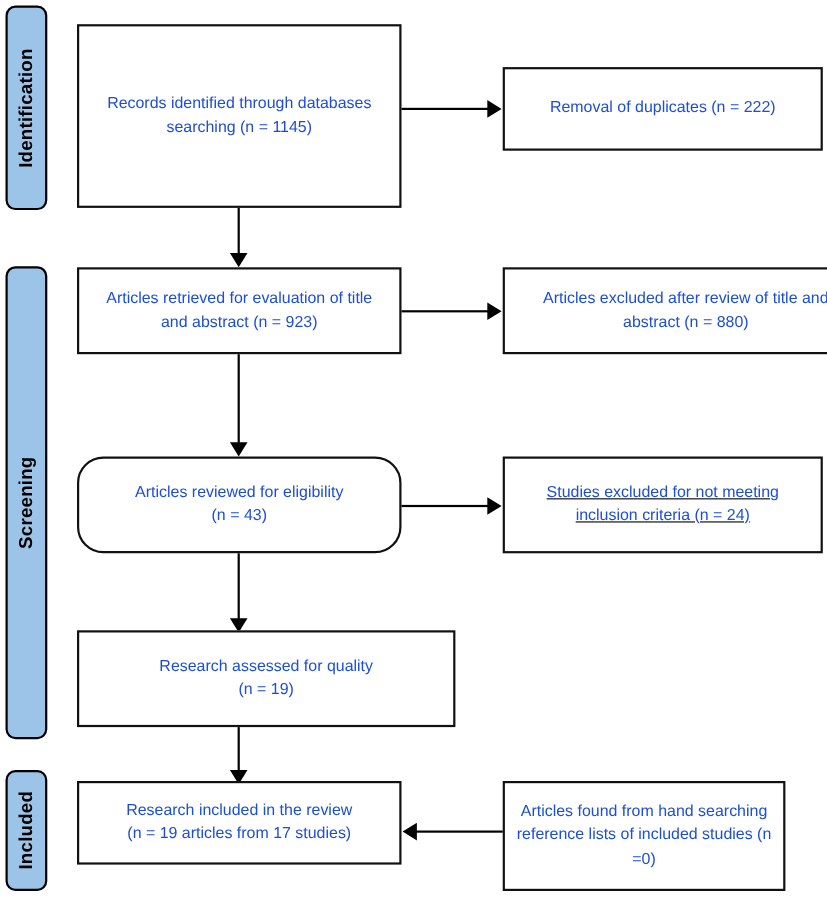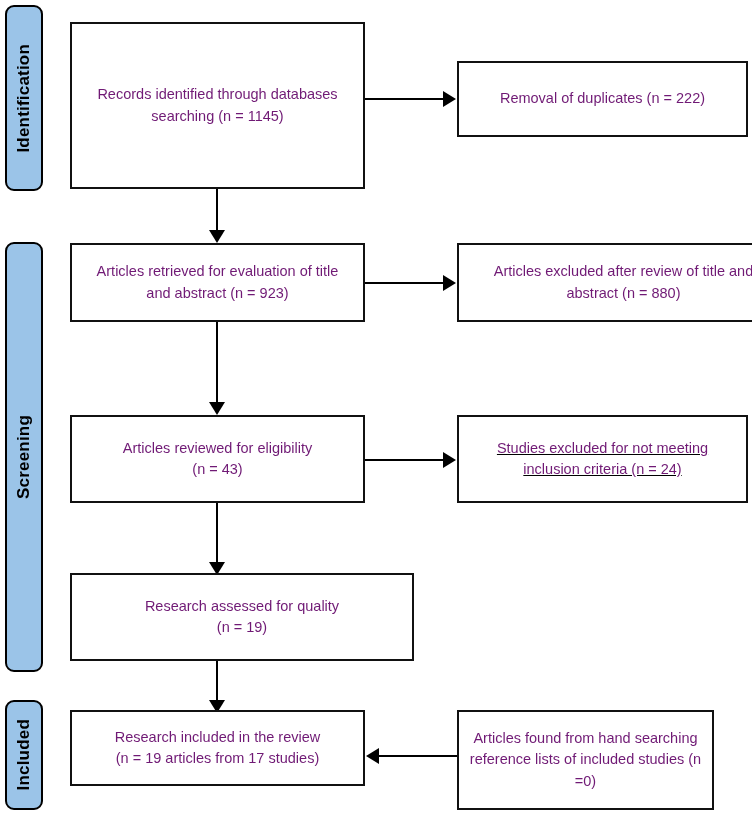--- a/index.html
+++ b/index.html
@@ -47,21 +47,21 @@
     background: #ffffff;
     display: flex;
     align-items: center;
     justify-content: center;
     text-align: center;
     padding: 4px 10px;
   }
   .node-box .node-text {
     font-size: 14.5px;
     line-height: 1.45;
-    color: #701a75;
+    color: #1d4ed8;
     white-space: pre-line;
   }
 
   
   .connector {
     position: absolute;
     pointer-events: none;
   }
   .vline {
     position: absolute;
@@ -147,21 +147,21 @@
   <div class="connector">
     <div class="hline" style="left:365px; top:282px; width:80px;"></div>
     <div class="arrow-right" style="left:443px; top:275px;"></div>
   </div>
 
   <div class="connector">
     <div class="vline" style="left:216px; top:322px; width:2px; height:83px;"></div>
     <div class="arrow-down" style="left:209px; top:402px;"></div>
   </div>
 
-  <div class="node-box" style="left:70px; top:415px; width:295px; height:88px;">
+  <div class="node-box" style="left:70px; top:415px; width:295px; height:88px;border-radius:24px;">
     <span class="node-text">Articles reviewed for eligibility
 (n = 43)</span>
   </div>
 
   <div class="node-box" style="left:457px; top:415px; width:291px; height:88px;text-decoration:underline;">
     <span class="node-text">Studies excluded for not meeting
 inclusion criteria (n = 24)</span>
   </div>
 
   <div class="connector">

